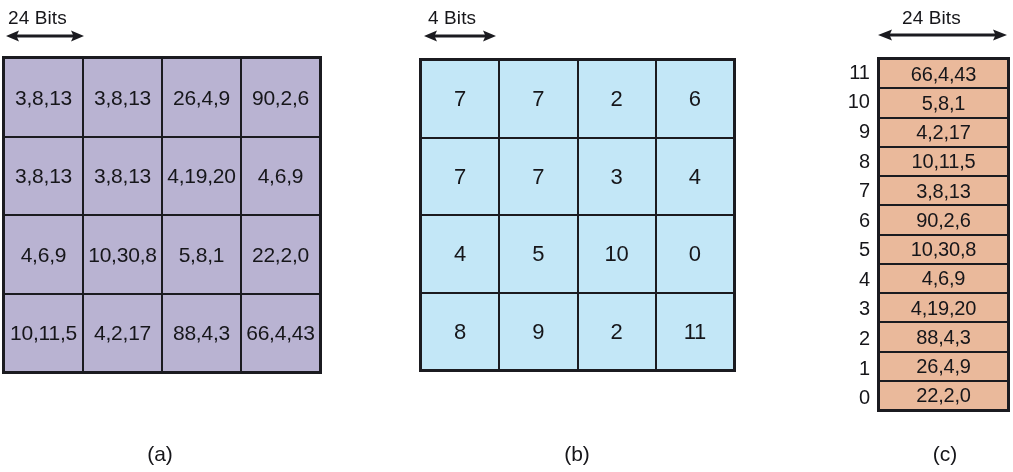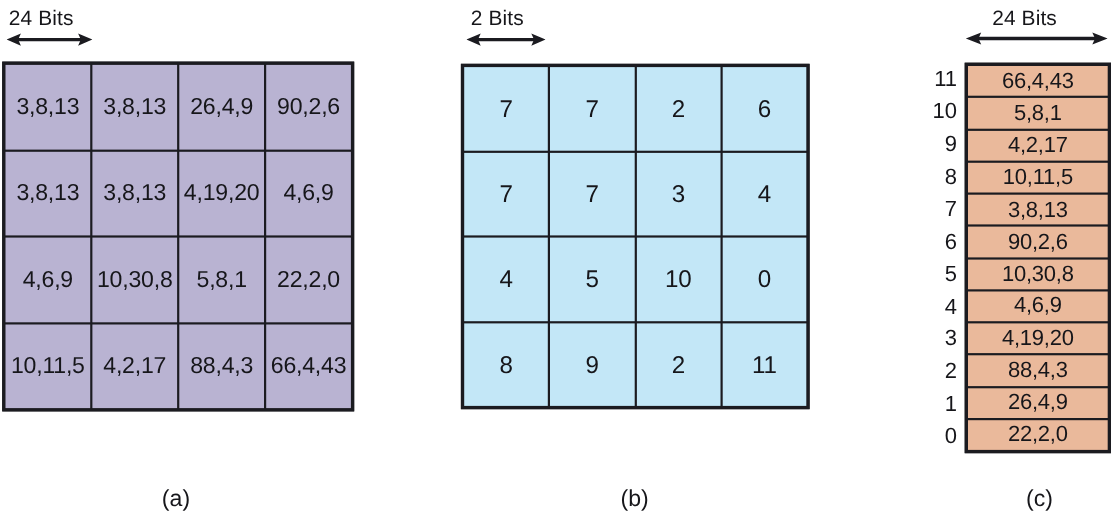--- a/index.html
+++ b/index.html
@@ -155,21 +155,21 @@
       <div class="cell">4,2,17</div>
       <div class="cell">88,4,3</div>
       <div class="cell">66,4,43</div>
     </div>
 
     <div class="sub-caption" style="left:110px; top:443px; width:100px;">(a)</div>
   </div>
 
   <div class="panel">
 
-    <div class="bits-label" style="left:428px; top:8px;">2 Bits</div>
+    <div class="bits-label" style="left:428px; top:8px;">4 Bits</div>
 
     <div class="bits-arrow" style="left:424px; top:27px; width:72px;">
       <svg width="72" height="18" viewBox="0 0 72 18">
         <line x1="9" y1="9" x2="63" y2="9" stroke="#1b1b20" stroke-width="3"></line>
         <polygon points="0,9 13,3.5 10.5,9 13,14.5" fill="#1b1b20"></polygon>
         <polygon points="72,9 59,3.5 61.5,9 59,14.5" fill="#1b1b20"></polygon>
       </svg>
     </div>
 
     <div class="grid grid-b" style="left:419px; top:58px; width:317px; height:314px;">

